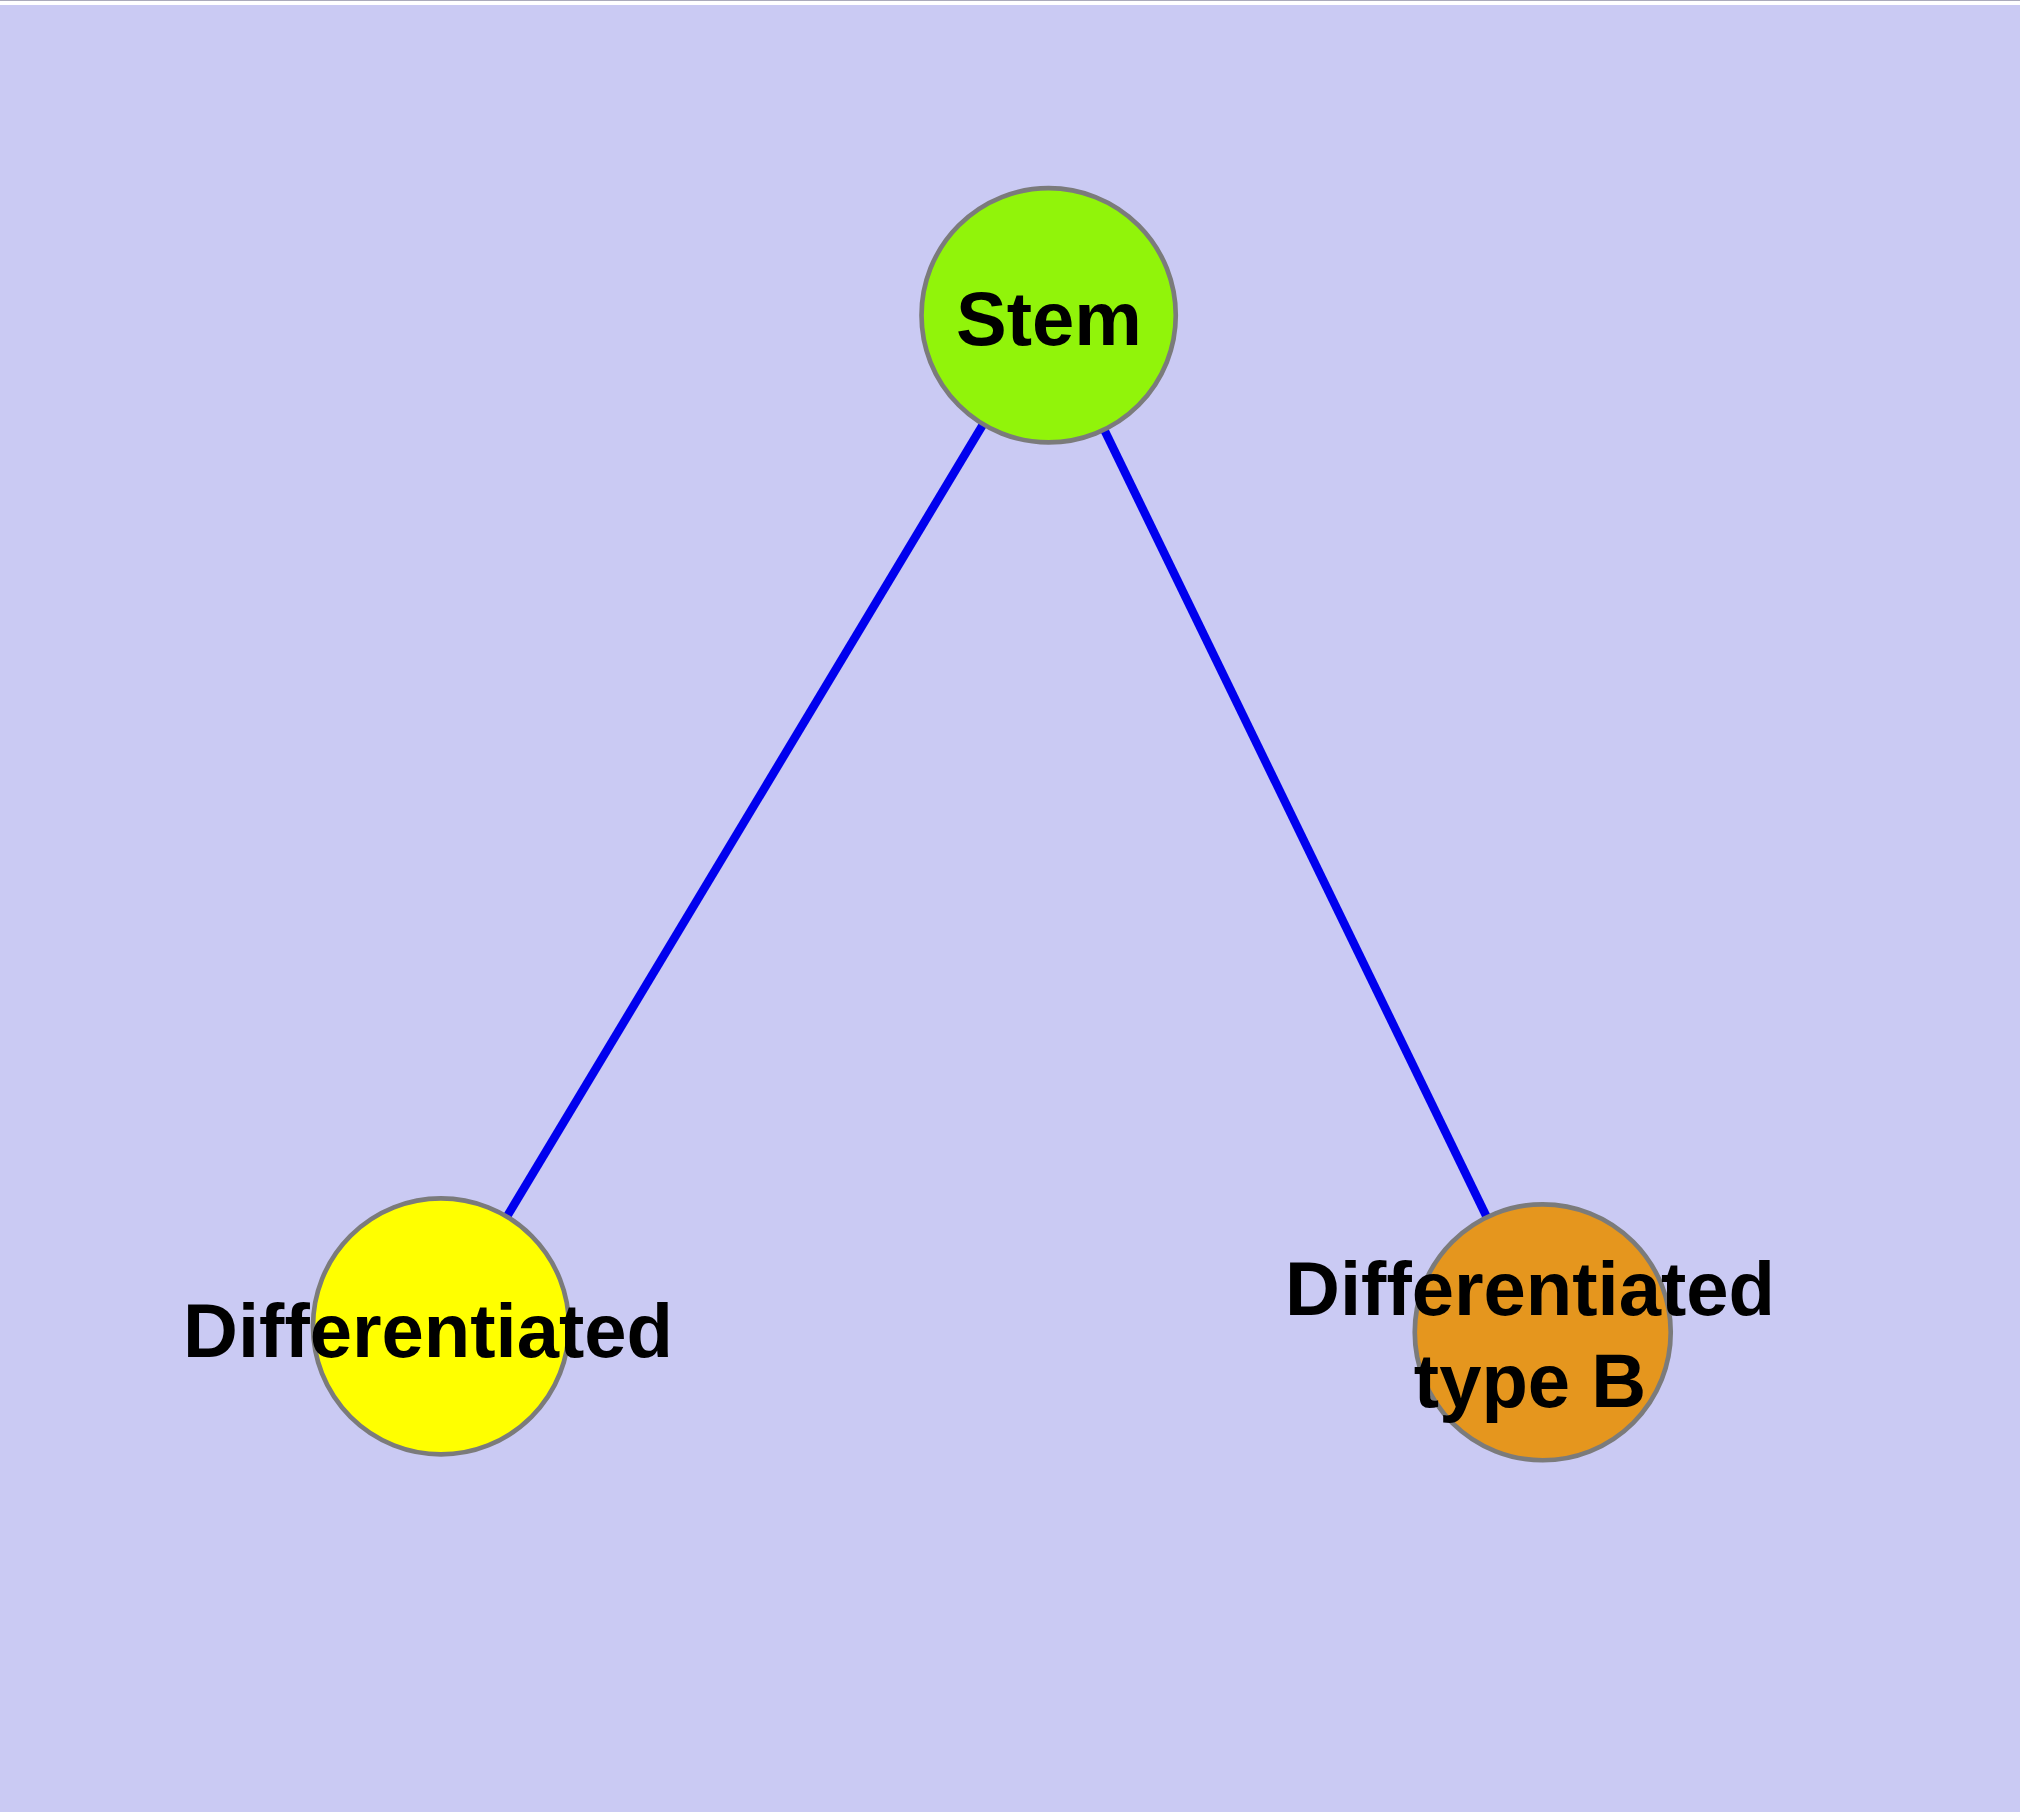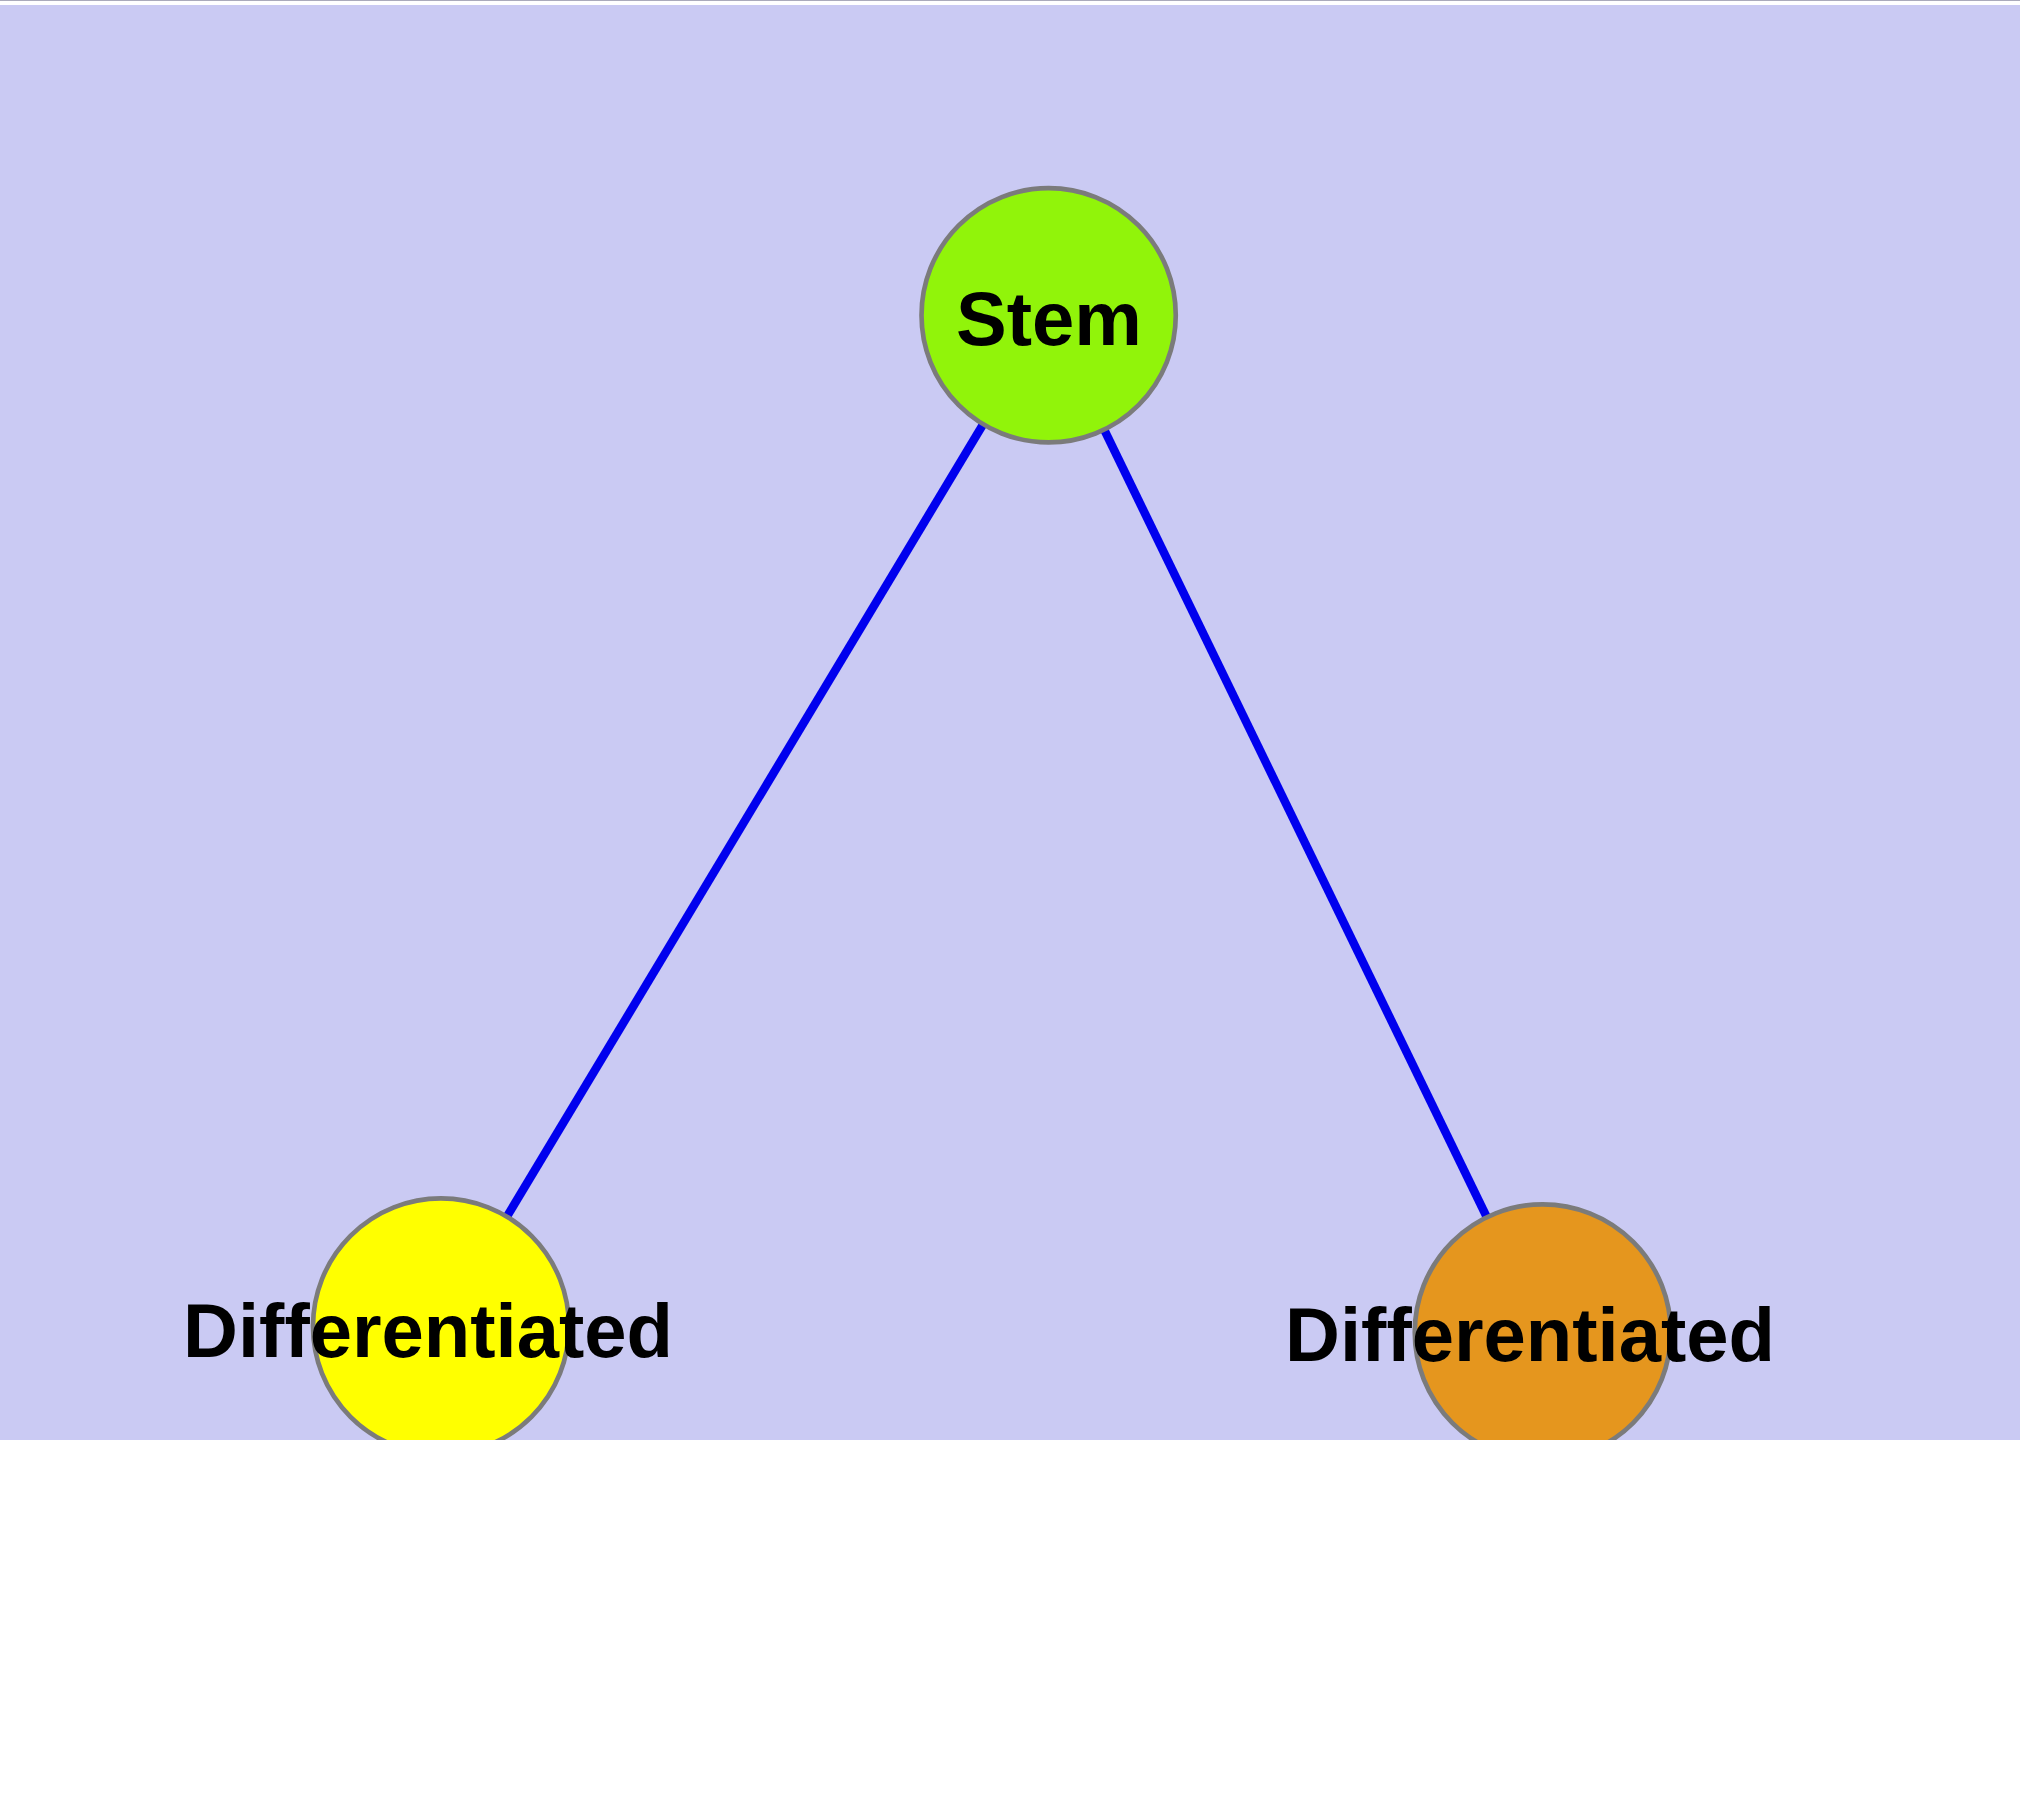--- a/index.html
+++ b/index.html
@@ -3,21 +3,21 @@
 <meta charset="utf-8">
 <style>
   html, body {
     margin: 0;
     padding: 0;
     background: #ffffff;
   }
   .canvas {
     position: relative;
     width: 2021px;
-    height: 1440px;
+    height: 1812px;
     background: #CACAF3;
     overflow: hidden;
     font-family: "Liberation Sans", sans-serif;
   }
   .top-strip {
     position: absolute;
     top: 0; left: 0; right: 0;
     height: 4.2px;
     background: #ffffff;
     border-top: 0.8px solid #aab;
@@ -69,17 +69,18 @@
   <div class="node-label label-stem">
     <span>Stem</span>
   </div>
 
   <div class="node-label label-type-a">
     <span>Differentiated</span>
   </div>
 
   <div class="node-label label-type-b">
     <span>Differentiated</span>
+    <span>type B</span>
   </div>
 
   <div class="top-strip"></div>
 </div>
 
 
 </body></html>

